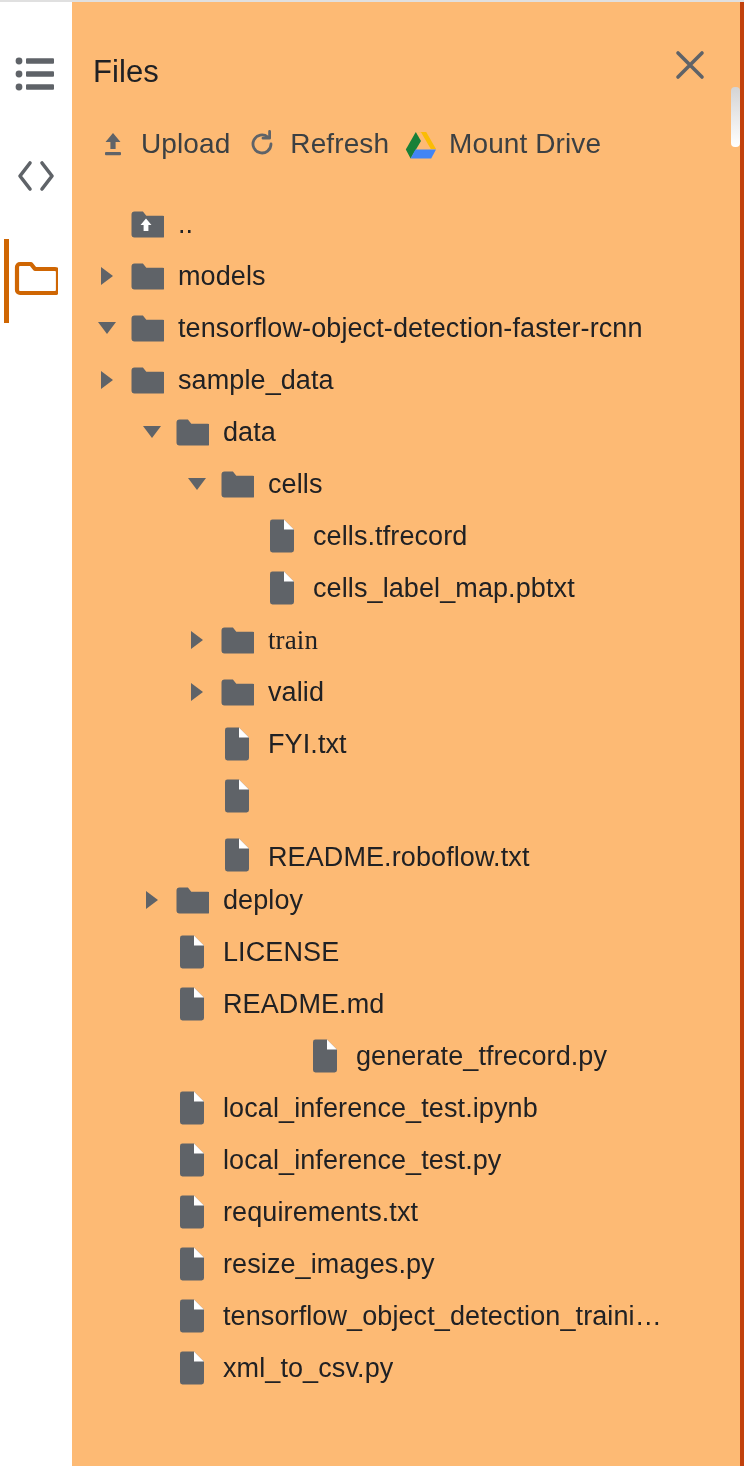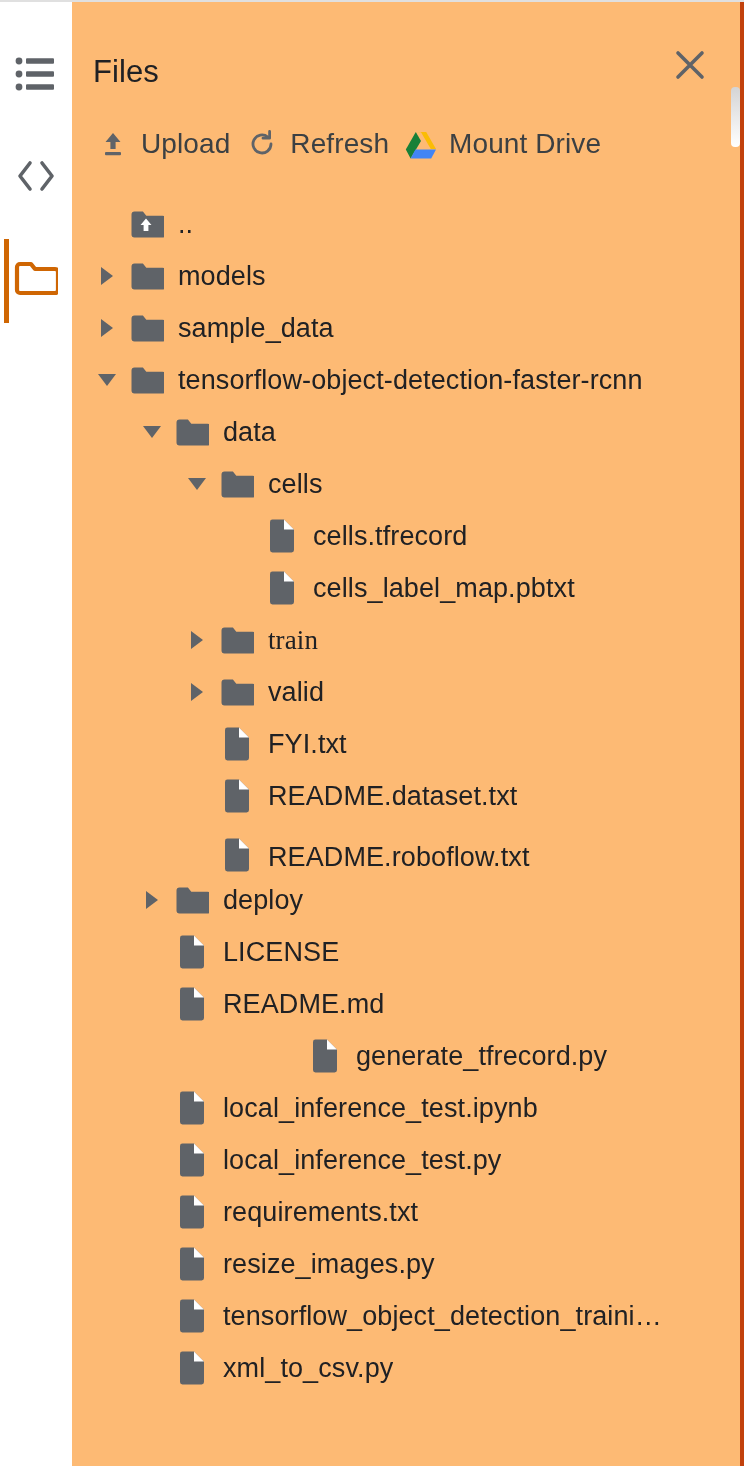--- a/index.html
+++ b/index.html
@@ -325,123 +325,122 @@
           </span>
           <span class="icon-slot">
             <svg class="svg-folder" viewBox="0 0 34 28">
               <path d="M1.5 4.5 a3 3 0 0 1 3-3 h8.4 l3.4 4.2 h16.2 a3 3 0 0 1 3 3 v15.8 a3 3 0 0 1 -3 3 h-28 a3 3 0 0 1 -3 -3 z" fill="#5f6368"></path>
             </svg>
           </span>
           <span class="node-label">models</span>
         </div>
         <div class="row" style="padding-left: 18px;">
           <span class="arrow-slot">
+            <span class="arrow expanded"></span>
+          </span>
+          <span class="icon-slot">
+            <svg class="svg-folder" viewBox="0 0 34 28">
+              <path d="M1.5 4.5 a3 3 0 0 1 3-3 h8.4 l3.4 4.2 h16.2 a3 3 0 0 1 3 3 v15.8 a3 3 0 0 1 -3 3 h-28 a3 3 0 0 1 -3 -3 z" fill="#5f6368"></path>
+            </svg>
+          </span>
+          <span class="node-label">tensorflow-object-detection-faster-rcnn</span>
+        </div>
+        <div class="row" style="padding-left: 18px;">
+          <span class="arrow-slot">
             <span class="arrow collapsed"></span>
           </span>
           <span class="icon-slot">
             <svg class="svg-folder" viewBox="0 0 34 28">
               <path d="M1.5 4.5 a3 3 0 0 1 3-3 h8.4 l3.4 4.2 h16.2 a3 3 0 0 1 3 3 v15.8 a3 3 0 0 1 -3 3 h-28 a3 3 0 0 1 -3 -3 z" fill="#5f6368"></path>
             </svg>
           </span>
           <span class="node-label">sample_data</span>
         </div>
-        <div class="row" style="padding-left: 18px;">
+        <div class="row" style="padding-left: 63px;">
           <span class="arrow-slot">
             <span class="arrow expanded"></span>
           </span>
           <span class="icon-slot">
             <svg class="svg-folder" viewBox="0 0 34 28">
               <path d="M1.5 4.5 a3 3 0 0 1 3-3 h8.4 l3.4 4.2 h16.2 a3 3 0 0 1 3 3 v15.8 a3 3 0 0 1 -3 3 h-28 a3 3 0 0 1 -3 -3 z" fill="#5f6368"></path>
             </svg>
           </span>
-          <span class="node-label">tensorflow-object-detection-faster-rcnn</span>
-        </div>
-        <div class="row" style="padding-left: 63px;">
+          <span class="node-label">data</span>
+        </div>
+        <div class="row" style="padding-left: 108px;">
           <span class="arrow-slot">
             <span class="arrow expanded"></span>
           </span>
           <span class="icon-slot">
             <svg class="svg-folder" viewBox="0 0 34 28">
               <path d="M1.5 4.5 a3 3 0 0 1 3-3 h8.4 l3.4 4.2 h16.2 a3 3 0 0 1 3 3 v15.8 a3 3 0 0 1 -3 3 h-28 a3 3 0 0 1 -3 -3 z" fill="#5f6368"></path>
             </svg>
           </span>
-          <span class="node-label">data</span>
+          <span class="node-label">cells</span>
+        </div>
+        <div class="row" style="padding-left: 153px; align-items: center;">
+          <span class="arrow-slot"></span>
+          <span class="icon-slot">
+            <svg class="svg-file" viewBox="0 0 28 34">
+              <path d="M2 3 a2.4 2.4 0 0 1 2.4 -2.4 h11.6 L26 10.6 v20.4 a2.4 2.4 0 0 1 -2.4 2.4 h-19.2 A2.4 2.4 0 0 1 2 31 Z" fill="#5f6368"></path>
+              <path d="M16 0.6 L26 10.6 L16 10.6 Z" fill="#ffffff"></path>
+            </svg>
+          </span>
+          <span class="node-label">cells.tfrecord</span>
+        </div>
+        <div class="row" style="padding-left: 153px;">
+          <span class="arrow-slot"></span>
+          <span class="icon-slot">
+            <svg class="svg-file" viewBox="0 0 28 34">
+              <path d="M2 3 a2.4 2.4 0 0 1 2.4 -2.4 h11.6 L26 10.6 v20.4 a2.4 2.4 0 0 1 -2.4 2.4 h-19.2 A2.4 2.4 0 0 1 2 31 Z" fill="#5f6368"></path>
+              <path d="M16 0.6 L26 10.6 L16 10.6 Z" fill="#ffffff"></path>
+            </svg>
+          </span>
+          <span class="node-label">cells_label_map.pbtxt</span>
+        </div>
+        <div class="row" style="padding-left: 108px; font-family: Liberation Serif, serif;">
+          <span class="arrow-slot">
+            <span class="arrow collapsed"></span>
+          </span>
+          <span class="icon-slot">
+            <svg class="svg-folder" viewBox="0 0 34 28">
+              <path d="M1.5 4.5 a3 3 0 0 1 3-3 h8.4 l3.4 4.2 h16.2 a3 3 0 0 1 3 3 v15.8 a3 3 0 0 1 -3 3 h-28 a3 3 0 0 1 -3 -3 z" fill="#5f6368"></path>
+            </svg>
+          </span>
+          <span class="node-label">train</span>
         </div>
         <div class="row" style="padding-left: 108px;">
           <span class="arrow-slot">
-            <span class="arrow expanded"></span>
-          </span>
-          <span class="icon-slot">
-            <svg class="svg-folder" viewBox="0 0 34 28">
-              <path d="M1.5 4.5 a3 3 0 0 1 3-3 h8.4 l3.4 4.2 h16.2 a3 3 0 0 1 3 3 v15.8 a3 3 0 0 1 -3 3 h-28 a3 3 0 0 1 -3 -3 z" fill="#5f6368"></path>
-            </svg>
-          </span>
-          <span class="node-label">cells</span>
-        </div>
-        <div class="row" style="padding-left: 153px; align-items: center;">
-          <span class="arrow-slot"></span>
-          <span class="icon-slot">
-            <svg class="svg-file" viewBox="0 0 28 34">
-              <path d="M2 3 a2.4 2.4 0 0 1 2.4 -2.4 h11.6 L26 10.6 v20.4 a2.4 2.4 0 0 1 -2.4 2.4 h-19.2 A2.4 2.4 0 0 1 2 31 Z" fill="#5f6368"></path>
-              <path d="M16 0.6 L26 10.6 L16 10.6 Z" fill="#ffffff"></path>
-            </svg>
-          </span>
-          <span class="node-label">cells.tfrecord</span>
-        </div>
-        <div class="row" style="padding-left: 153px;">
-          <span class="arrow-slot"></span>
-          <span class="icon-slot">
-            <svg class="svg-file" viewBox="0 0 28 34">
-              <path d="M2 3 a2.4 2.4 0 0 1 2.4 -2.4 h11.6 L26 10.6 v20.4 a2.4 2.4 0 0 1 -2.4 2.4 h-19.2 A2.4 2.4 0 0 1 2 31 Z" fill="#5f6368"></path>
-              <path d="M16 0.6 L26 10.6 L16 10.6 Z" fill="#ffffff"></path>
-            </svg>
-          </span>
-          <span class="node-label">cells_label_map.pbtxt</span>
-        </div>
-        <div class="row" style="padding-left: 108px; font-family: Liberation Serif, serif;">
-          <span class="arrow-slot">
             <span class="arrow collapsed"></span>
           </span>
           <span class="icon-slot">
             <svg class="svg-folder" viewBox="0 0 34 28">
               <path d="M1.5 4.5 a3 3 0 0 1 3-3 h8.4 l3.4 4.2 h16.2 a3 3 0 0 1 3 3 v15.8 a3 3 0 0 1 -3 3 h-28 a3 3 0 0 1 -3 -3 z" fill="#5f6368"></path>
             </svg>
           </span>
-          <span class="node-label">train</span>
+          <span class="node-label">valid</span>
         </div>
         <div class="row" style="padding-left: 108px;">
-          <span class="arrow-slot">
-            <span class="arrow collapsed"></span>
-          </span>
-          <span class="icon-slot">
-            <svg class="svg-folder" viewBox="0 0 34 28">
-              <path d="M1.5 4.5 a3 3 0 0 1 3-3 h8.4 l3.4 4.2 h16.2 a3 3 0 0 1 3 3 v15.8 a3 3 0 0 1 -3 3 h-28 a3 3 0 0 1 -3 -3 z" fill="#5f6368"></path>
-            </svg>
-          </span>
-          <span class="node-label">valid</span>
+          <span class="arrow-slot"></span>
+          <span class="icon-slot">
+            <svg class="svg-file" viewBox="0 0 28 34">
+              <path d="M2 3 a2.4 2.4 0 0 1 2.4 -2.4 h11.6 L26 10.6 v20.4 a2.4 2.4 0 0 1 -2.4 2.4 h-19.2 A2.4 2.4 0 0 1 2 31 Z" fill="#5f6368"></path>
+              <path d="M16 0.6 L26 10.6 L16 10.6 Z" fill="#ffffff"></path>
+            </svg>
+          </span>
+          <span class="node-label">FYI.txt</span>
         </div>
         <div class="row" style="padding-left: 108px;">
           <span class="arrow-slot"></span>
           <span class="icon-slot">
             <svg class="svg-file" viewBox="0 0 28 34">
               <path d="M2 3 a2.4 2.4 0 0 1 2.4 -2.4 h11.6 L26 10.6 v20.4 a2.4 2.4 0 0 1 -2.4 2.4 h-19.2 A2.4 2.4 0 0 1 2 31 Z" fill="#5f6368"></path>
               <path d="M16 0.6 L26 10.6 L16 10.6 Z" fill="#ffffff"></path>
             </svg>
           </span>
-          <span class="node-label">FYI.txt</span>
-        </div>
-        <div class="row" style="padding-left: 108px;">
-          <span class="arrow-slot"></span>
-          <span class="icon-slot">
-            <svg class="svg-file" viewBox="0 0 28 34">
-              <path d="M2 3 a2.4 2.4 0 0 1 2.4 -2.4 h11.6 L26 10.6 v20.4 a2.4 2.4 0 0 1 -2.4 2.4 h-19.2 A2.4 2.4 0 0 1 2 31 Z" fill="#5f6368"></path>
-              <path d="M16 0.6 L26 10.6 L16 10.6 Z" fill="#ffffff"></path>
-            </svg>
-          </span>
-          <span class="node-label">README.dataset.txt</span>
         </div>
         <div class="row" style="padding-left: 108px; align-items: flex-end;">
           <span class="arrow-slot"></span>
           <span class="icon-slot">
             <svg class="svg-file" viewBox="0 0 28 34">
               <path d="M2 3 a2.4 2.4 0 0 1 2.4 -2.4 h11.6 L26 10.6 v20.4 a2.4 2.4 0 0 1 -2.4 2.4 h-19.2 A2.4 2.4 0 0 1 2 31 Z" fill="#5f6368"></path>
               <path d="M16 0.6 L26 10.6 L16 10.6 Z" fill="#ffffff"></path>
             </svg>
           </span>
           <span class="node-label">README.roboflow.txt</span>

